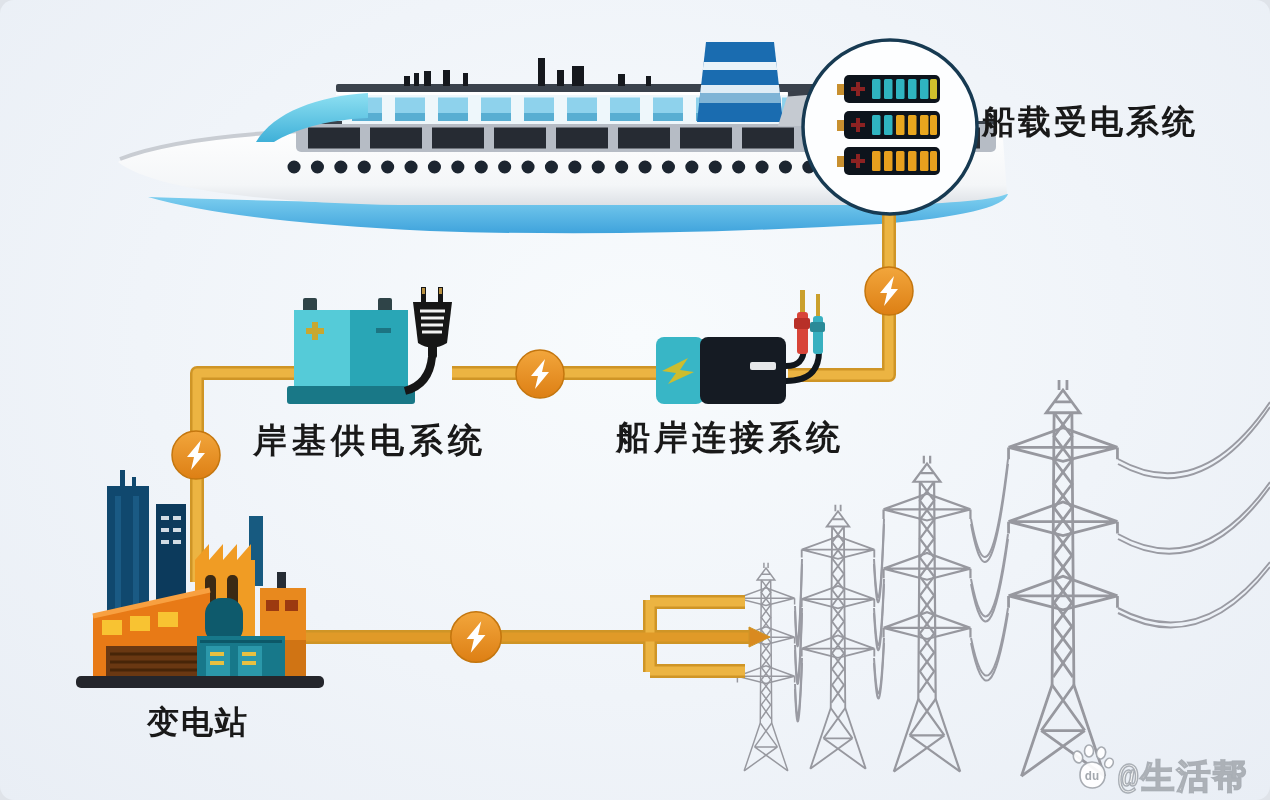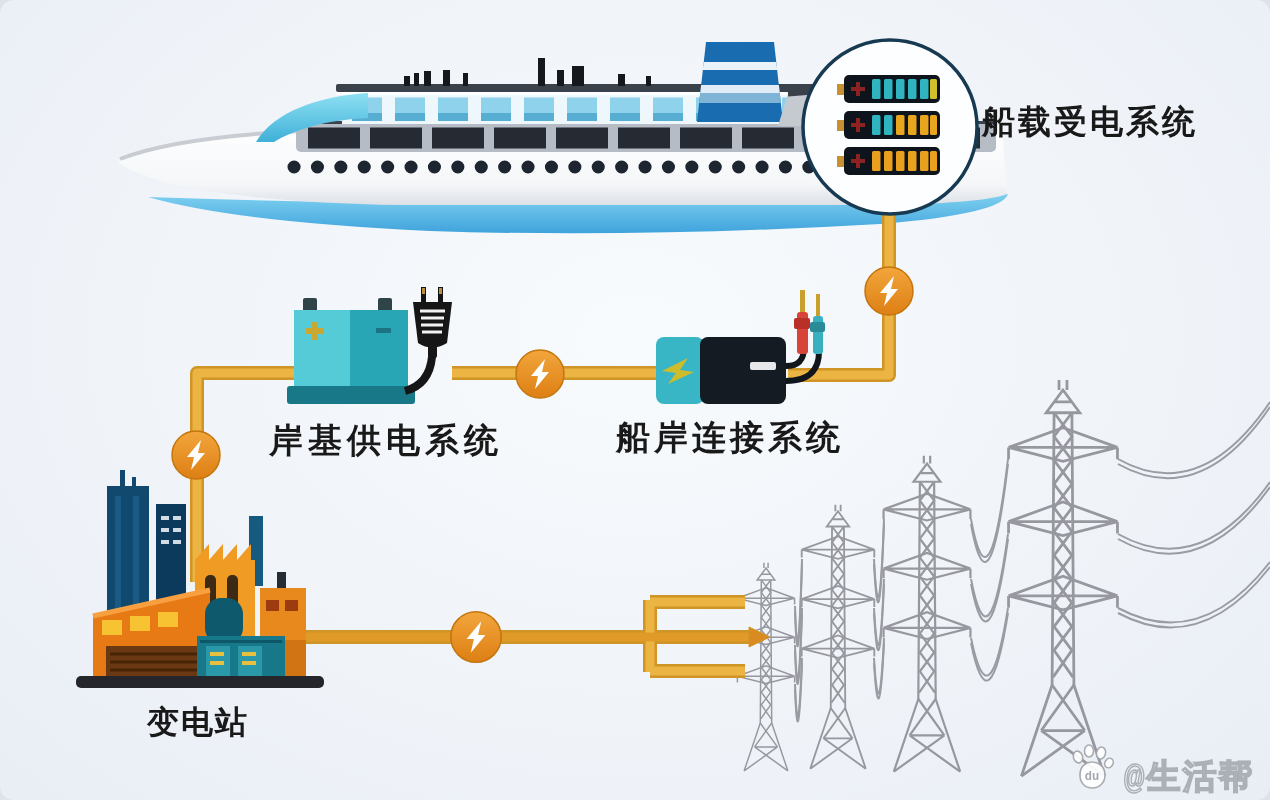--- a/index.html
+++ b/index.html
@@ -8,25 +8,25 @@
     background:radial-gradient(ellipse at 50% 42%, #f8fbfd 0%, #f0f4f9 55%, #e9eef5 100%);
     border-radius:14px;
     font-family:Liberation Mono, monospace;
   }
   #artwork{position:absolute;left:0;top:0;}
   .diagram-label{
     position:absolute;color:#191919;font-weight:700;white-space:nowrap;
     letter-spacing:3px;
   }
   .lbl-ship{left:982px;top:100px;font-size:33px;}
-  .lbl-shore{left:253px;top:418px;font-size:34px;letter-spacing:5px;margin-left:16px;}
+  .lbl-shore{left:253px;top:418px;font-size:34px;letter-spacing:5px;}
   .lbl-conn{left:616px;top:415px;font-size:34px;letter-spacing:4px;}
   .lbl-sub{left:147px;top:701px;font-size:32px;letter-spacing:2px;}
   #watermark{
-    position:absolute;left:1068px;top:736px;display:flex;align-items:center;gap:8px;text-align:right;
+    position:absolute;left:1068px;top:736px;display:flex;align-items:center;gap:2px;text-align:right;
   }
   #watermark .wm-text{
     font-size:34px;font-weight:700;letter-spacing:2px;
     color:rgba(255,255,255,0.92);
     -webkit-text-stroke:1.4px rgba(158,163,170,0.85);
     text-shadow:0 0 1px rgba(150,155,162,0.5);
     white-space:nowrap;
     margin-top:18px;
   }
 </style>

